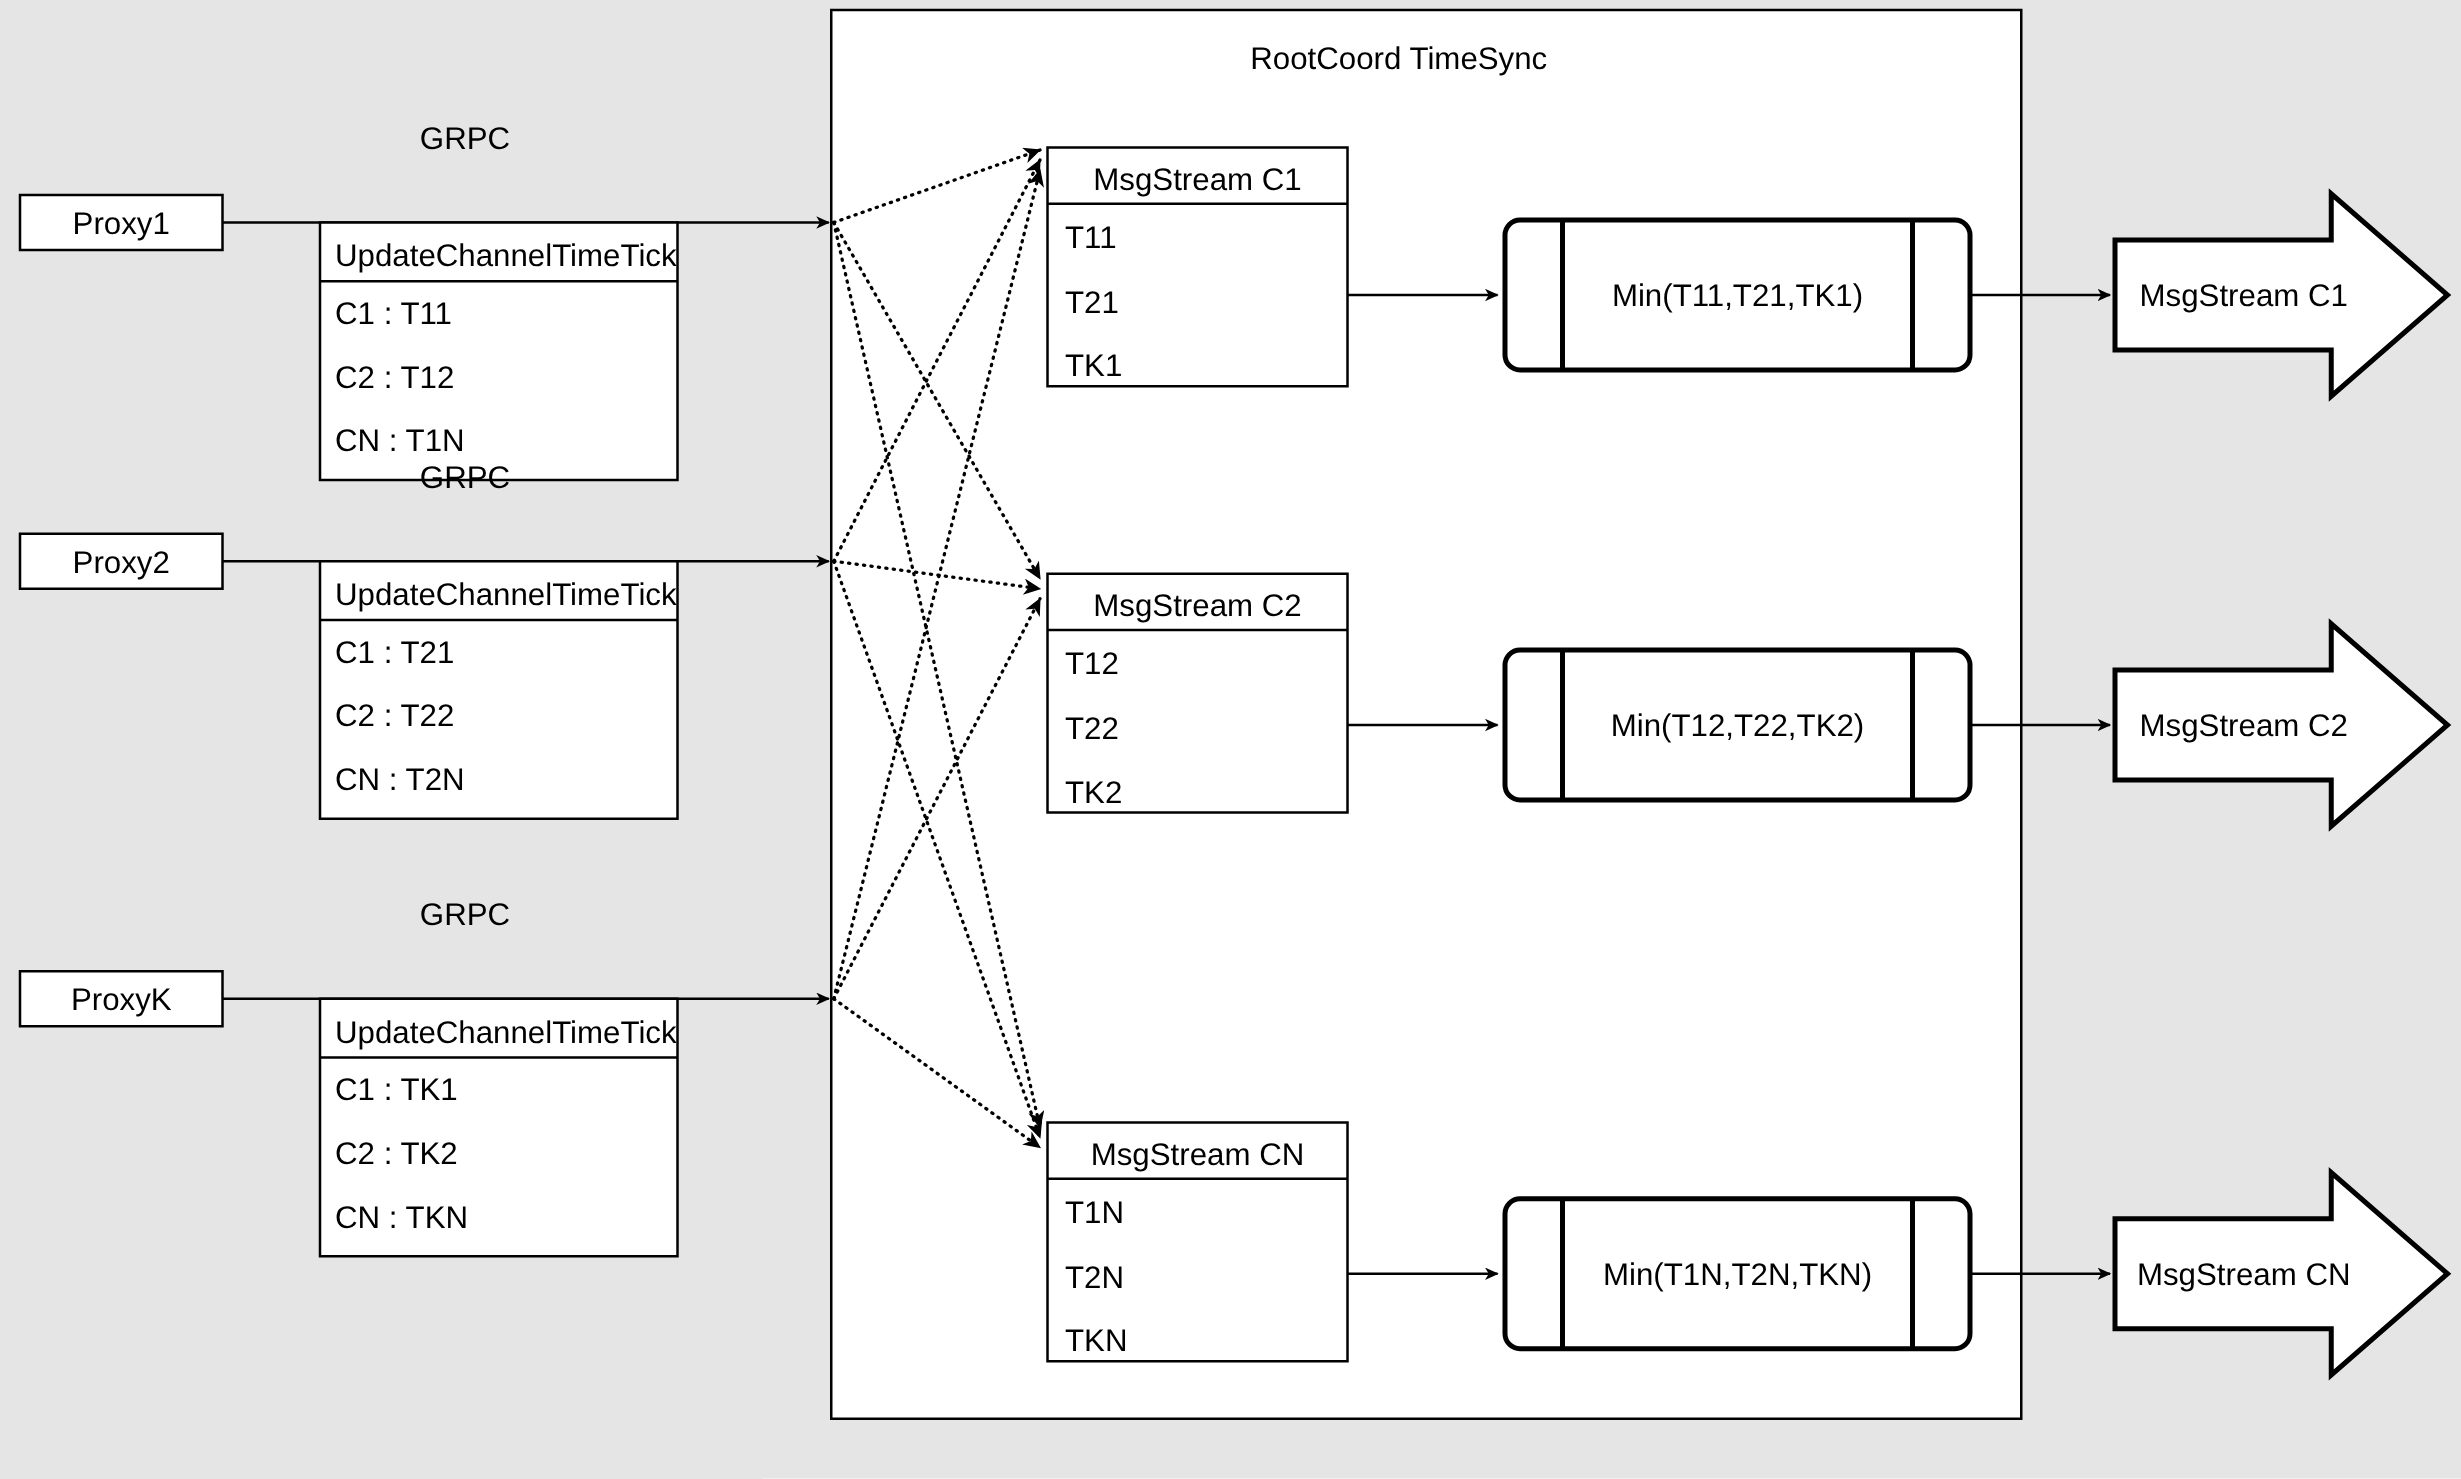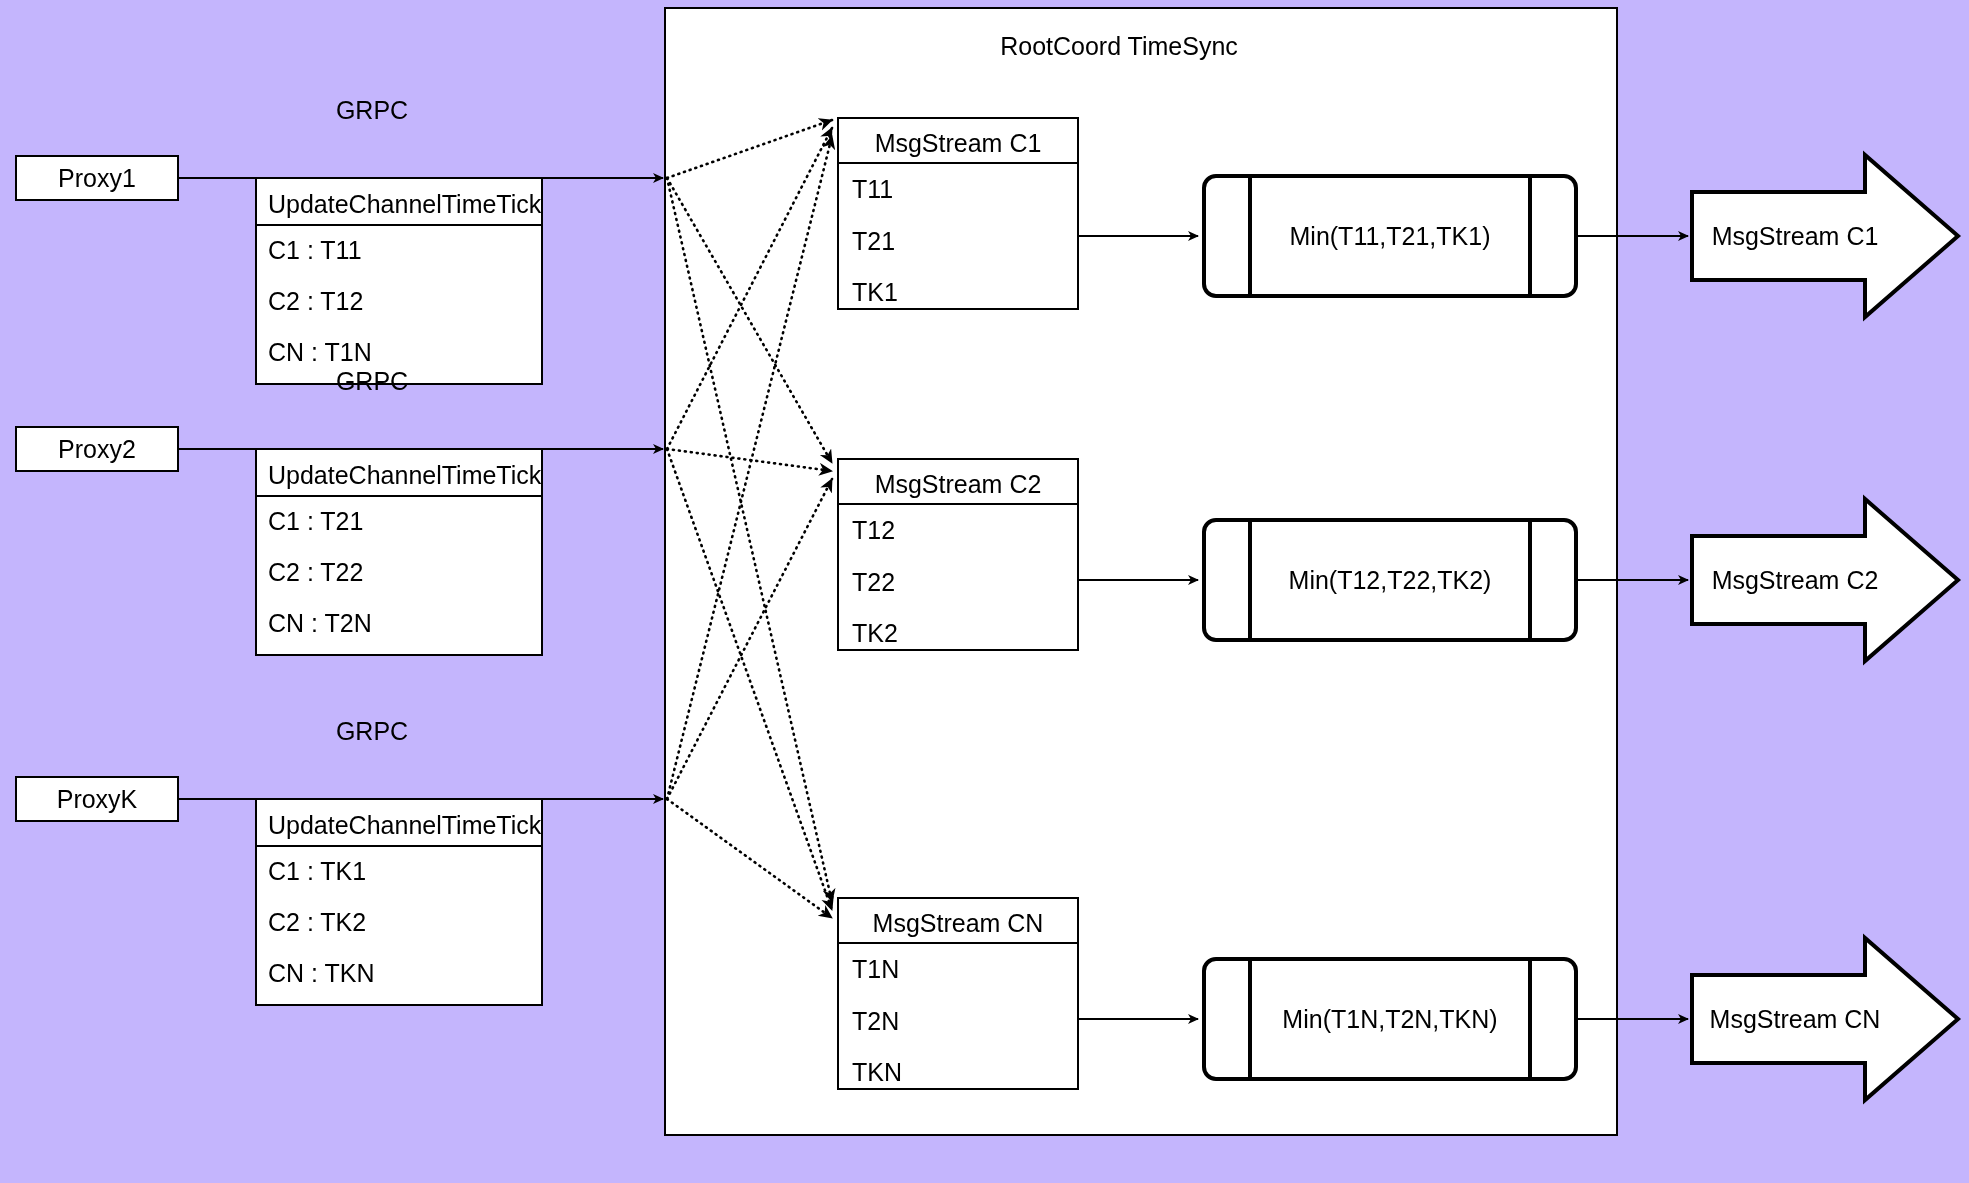--- a/index.html
+++ b/index.html
@@ -4,21 +4,21 @@
 <style>
   html, body {
     margin: 0;
     padding: 0;
     background: #ffffff;
   }
   #canvas {
     position: relative;
     width: 1969px;
     height: 1183px;
-    background: #c4b5fd;
+    background: #e5e5e5;
     font-family: "Liberation Sans", sans-serif;
     overflow: hidden;
   }
   svg#diagram {
     position: absolute;
     top: 0;
     left: 0;
     width: 1969px;
     height: 1183px;
   }

